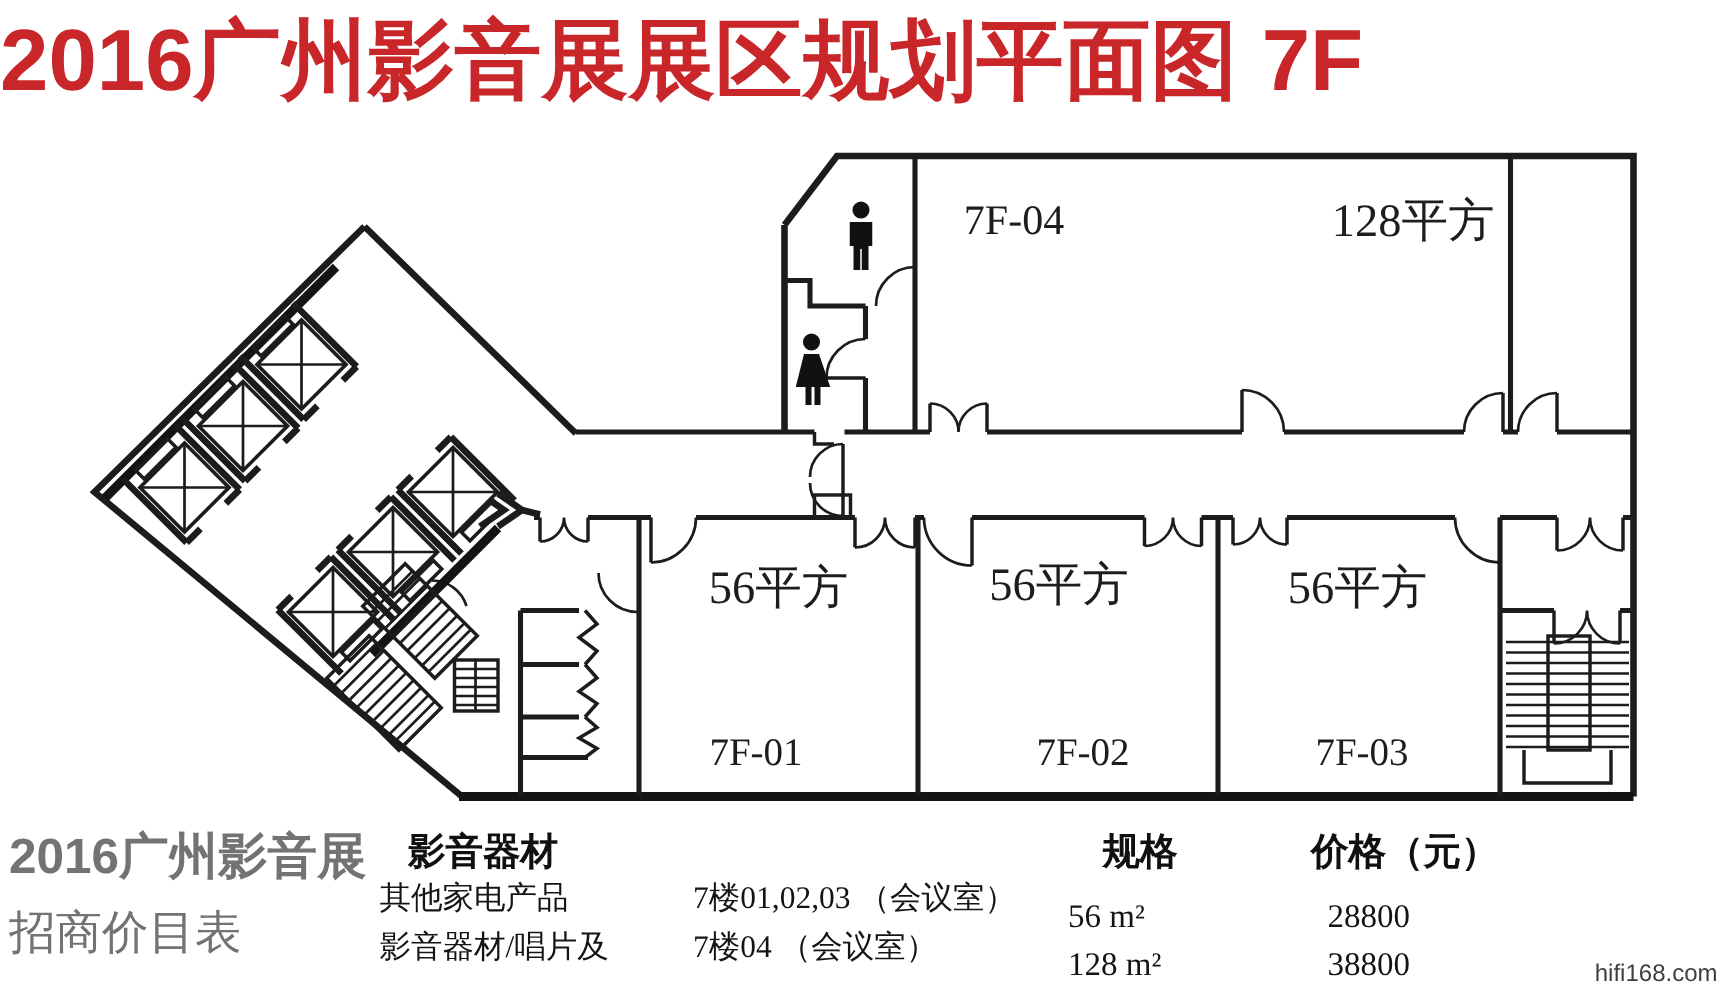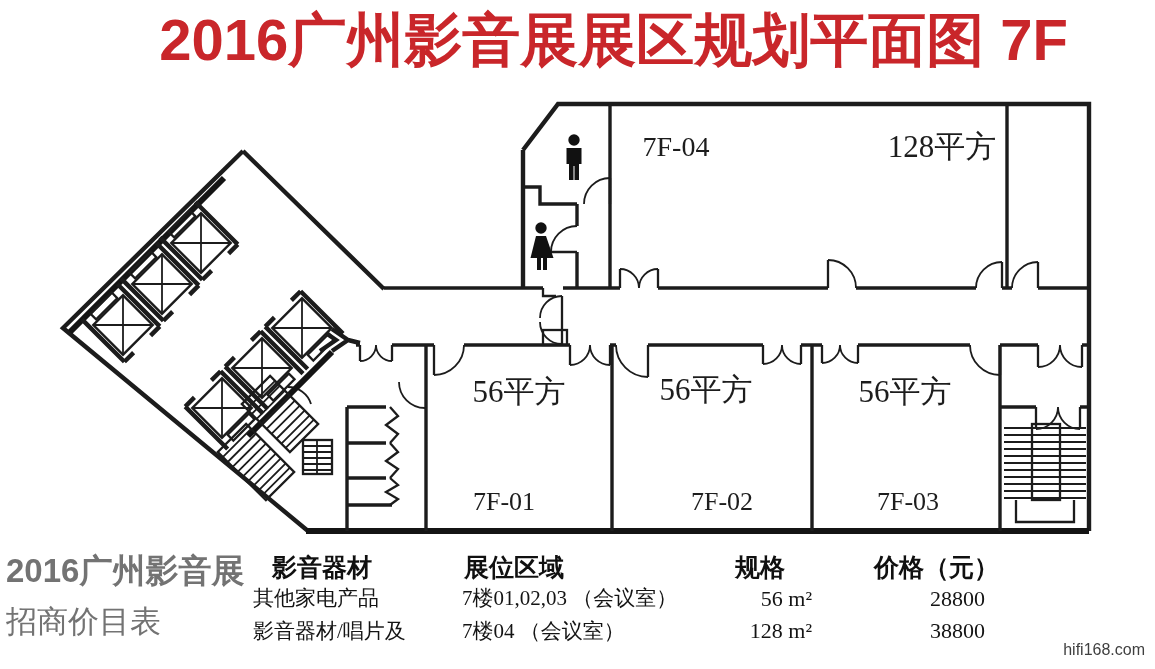--- a/index.html
+++ b/index.html
@@ -1,38 +1,38 @@
 <!DOCTYPE html>
 <html><head>
 <meta charset="utf-8">
 <style>
   html,body{margin:0;padding:0;background:#ffffff;}
   #stage{position:relative;width:1155px;height:669px;background:#fff;overflow:hidden;
          font-family:"Liberation Sans",sans-serif;}
   #plan-svg{position:absolute;left:0;top:0;}
-  .title{position:absolute;left:0;top:2px;width:1068px;text-align:right;
+  .title{position:absolute;left:0;top:2px;width:1068px;text-align:left;
          font-size:58px;font-weight:800;letter-spacing:0px;white-space:nowrap;}
   
   .w1{stroke:#1c1c1c;stroke-width:1.8;fill:none;}
   .w2{stroke:#1c1c1c;stroke-width:2.3;fill:none;}
   .w3{stroke:#1c1c1c;stroke-width:3.4;fill:none;}
   .w4{stroke:#1c1c1c;stroke-width:4.4;fill:none;}
   .w5{stroke:#141414;stroke-width:6;fill:none;}
   .fillb{fill:#111;stroke:none;}
   .carbox{fill:#fff;stroke:#1c1c1c;stroke-width:2.4;}
   .t-room{font-family:"Liberation Serif",serif;fill:#1d1d1d;}
   
   .tbl-org{position:absolute;left:6px;top:551px;width:242px;text-align:left;color:#737373;}
   .tbl-org .l1{font-size:33px;font-weight:700;line-height:40px;}
   .tbl-org .l2{font-size:31px;font-weight:400;line-height:40px;margin-top:11px;}
   .col-h{position:absolute;font-size:25px;font-weight:700;color:#101010;white-space:nowrap;}
   .col-b{position:absolute;font-family:"Liberation Serif",serif;font-size:21px;color:#141414;
          line-height:33px;white-space:nowrap;}
   .cell{position:absolute;font-family:"Liberation Serif",serif;font-size:22px;color:#141414;
-        white-space:nowrap;text-align:right;}
+        white-space:nowrap;text-align:left;margin-top:12px;}
   .watermark{position:absolute;right:10px;top:641px;font-size:16px;color:#3f3f3f;}
 </style>
 </head>
 <body>
 
 <div id="stage">
 
   <div class="title" style="color:#c9262a">2016广州影音展展区规划平面图 7F</div>
 
   <svg id="plan-svg" width="1155" height="669" viewBox="0 0 1155 669">
@@ -199,21 +199,20 @@
     <div class="l1">2016广州影音展</div>
     <div class="l2">招商价目表</div>
   </div>
 
   <div class="col-h" style="left:272px;top:551px">影音器材</div>
   <div class="col-b" style="left:253px;top:582px">
     <div>其他家电产品</div>
     <div>影音器材/唱片及</div>
   </div>
 
-  <div class="col-h" style="left:464px;top:551px">展位区域</div>
   <div class="col-b" style="left:462px;top:582px">
     <div>7楼01,02,03 （会议室）</div>
     <div>7楼04 （会议室）</div>
   </div>
 
   <div class="col-h" style="left:735px;top:551px">规格</div>
   <div class="cell" style="left:712px;top:586px;width:100px">56 m²</div>
   <div class="cell" style="left:712px;top:618px;width:100px">128 m²</div>
 
   <div class="col-h" style="left:874px;top:551px">价格（元）</div>

